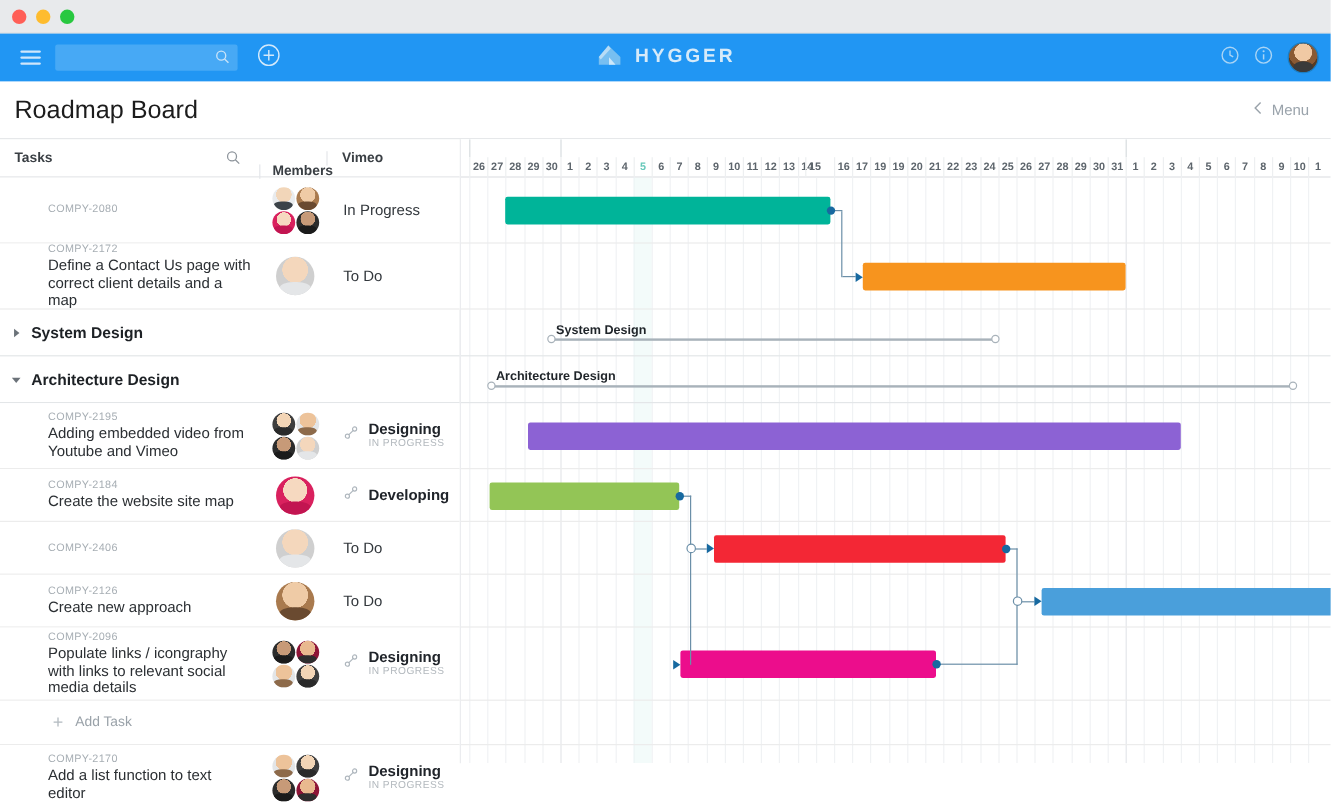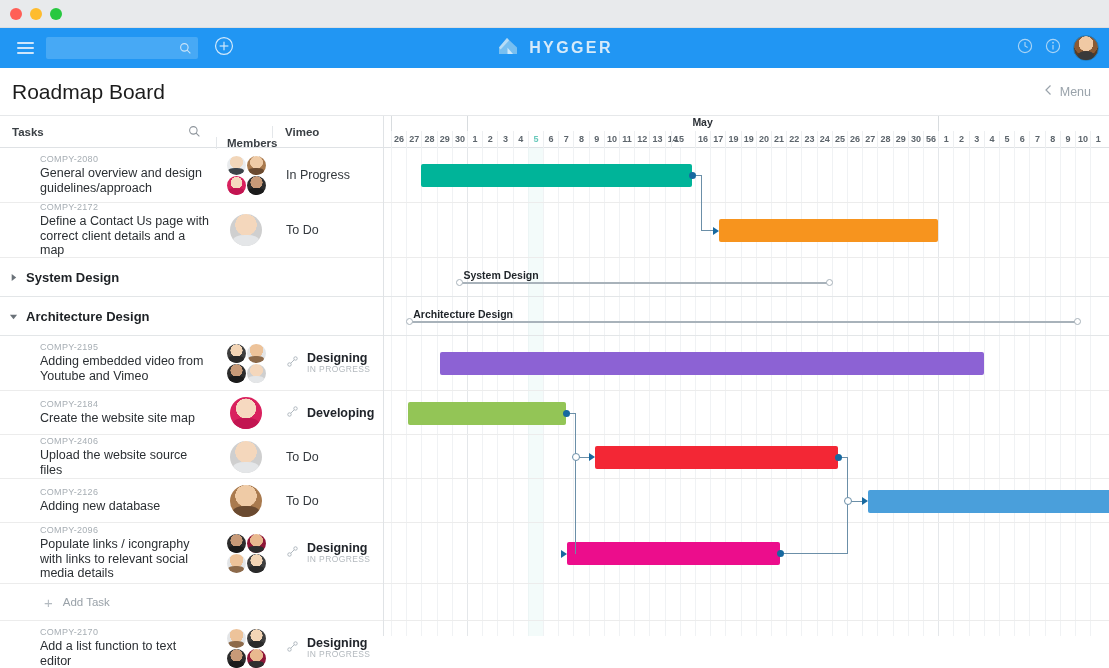--- a/index.html
+++ b/index.html
@@ -278,21 +278,20 @@
             <line x1="10" y1="10" x2="14" y2="14" stroke="#8d949b" stroke-width="1.3"></line>
           </svg>
       </div>
       <div class="ch-members">Members</div>
       <div class="ch-status">Vimeo</div>
     </div>
     <div id="rowsHost">
         <div class="row row-task" style="height: 55px;">
           <div class="task-main">
             <div class="task-key">COMPY-2080</div>
-            <div class="task-title">General overview and design guidelines/approach</div>
           </div>
           <div class="task-members">
             <div class="av-grid">
               <span class="av av-19 sk-e"></span>
               <span class="av av-19 sk-b"></span>
               <span class="av av-19 sk-c"></span>
               <span class="av av-19 sk-d"></span>
             </div>
           </div>
           <div class="task-status">
@@ -365,33 +364,32 @@
                 <circle cx="4.3" cy="11.7" r="2.1" fill="none" stroke="#aeb6bd" stroke-width="1.2"></circle>
                 <circle cx="11.7" cy="4.3" r="2.1" fill="none" stroke="#aeb6bd" stroke-width="1.2"></circle>
                 <line x1="5.9" y1="10.1" x2="10.1" y2="5.9" stroke="#aeb6bd" stroke-width="1.2"></line>
               </svg></span>
             <div class="status-main">Developing</div>
           </div>
         </div>
         <div class="row row-task" style="height: 44px;">
           <div class="task-main">
             <div class="task-key">COMPY-2406</div>
-            <div class="task-title">Upload the website source files</div>
           </div>
           <div class="task-members">
             <span class="av av-32 sk-a"></span>
           </div>
           <div class="task-status">
             <div class="status-plain">To Do</div>
           </div>
         </div>
         <div class="row row-task" style="height: 44px;">
           <div class="task-main">
             <div class="task-key">COMPY-2126</div>
-            <div class="task-title">Adding new database</div>
+            <div class="task-title">Create new approach</div>
           </div>
           <div class="task-members">
             <span class="av av-32 sk-b"></span>
           </div>
           <div class="task-status">
             <div class="status-plain">To Do</div>
           </div>
         </div>
         <div class="row row-task" style="height: 61px;">
           <div class="task-main">
@@ -447,21 +445,20 @@
             </div>
           </div>
         </div>
       </div>
   </div>
 
   <div class="rightpane">
     <div class="tl-head">
       <div class="tl-month-row" id="monthHost">
           <div class="tl-month-sep" style="left: 7px;"></div>
-          <div class="tl-month" style="left: 83px; width: 471.2px;">May</div>
           <div class="tl-month-sep" style="left: 83px;"></div>
           <div class="tl-month-sep" style="left: 554.2px;"></div>
         </div>
       <div class="tl-days" id="dayHost">
           <div class="tl-day" style="left: 7px; width: 15.2px;">26</div>
           <div class="tl-day" style="left: 22.2px; width: 15.2px;">27</div>
           <div class="tl-day" style="left: 37.4px; width: 15.2px;">28</div>
           <div class="tl-day" style="left: 52.6px; width: 15.2px;">29</div>
           <div class="tl-day" style="left: 67.8px; width: 15.2px;">30</div>
           <div class="tl-day" style="left: 83px; width: 15.2px;">1</div>
@@ -487,21 +484,21 @@
           <div class="tl-day" style="left: 387px; width: 15.2px;">21</div>
           <div class="tl-day" style="left: 402.2px; width: 15.2px;">22</div>
           <div class="tl-day" style="left: 417.4px; width: 15.2px;">23</div>
           <div class="tl-day" style="left: 432.6px; width: 15.2px;">24</div>
           <div class="tl-day" style="left: 447.8px; width: 15.2px;">25</div>
           <div class="tl-day" style="left: 463px; width: 15.2px;">26</div>
           <div class="tl-day" style="left: 478.2px; width: 15.2px;">27</div>
           <div class="tl-day" style="left: 493.4px; width: 15.2px;">28</div>
           <div class="tl-day" style="left: 508.6px; width: 15.2px;">29</div>
           <div class="tl-day" style="left: 523.8px; width: 15.2px;">30</div>
-          <div class="tl-day" style="left: 539px; width: 15.2px;">56</div>
+          <div class="tl-day" style="left: 539px; width: 15.2px;">31</div>
           <div class="tl-day" style="left: 554.2px; width: 15.2px;">1</div>
           <div class="tl-day" style="left: 569.4px; width: 15.2px;">2</div>
           <div class="tl-day" style="left: 584.6px; width: 15.2px;">3</div>
           <div class="tl-day" style="left: 599.8px; width: 15.2px;">4</div>
           <div class="tl-day" style="left: 615px; width: 15.2px;">5</div>
           <div class="tl-day" style="left: 630.2px; width: 15.2px;">6</div>
           <div class="tl-day" style="left: 645.4px; width: 15.2px;">7</div>
           <div class="tl-day" style="left: 660.6px; width: 15.2px;">8</div>
           <div class="tl-day" style="left: 675.8px; width: 15.2px;">9</div>
           <div class="tl-day" style="left: 691px; width: 15.2px;">10</div>

